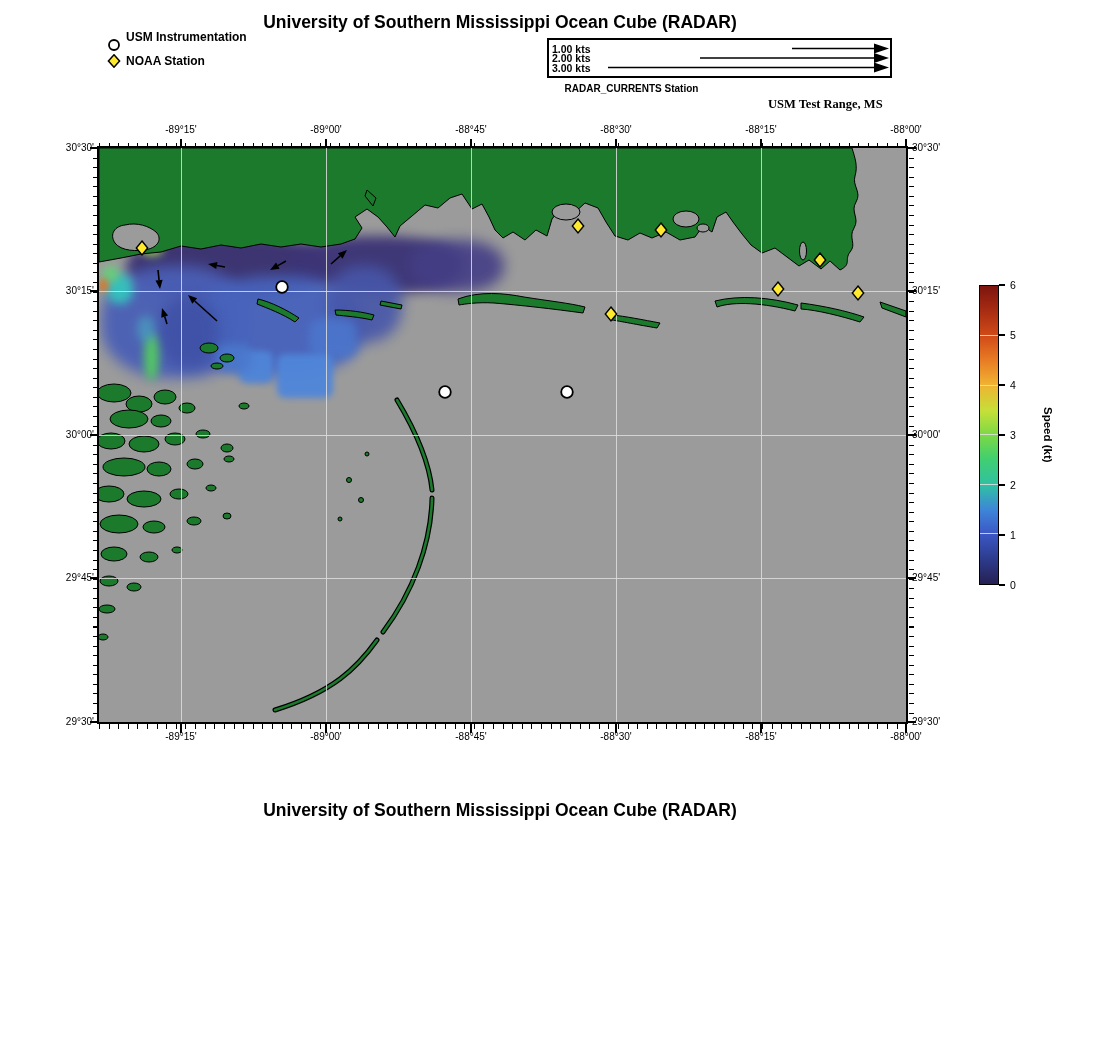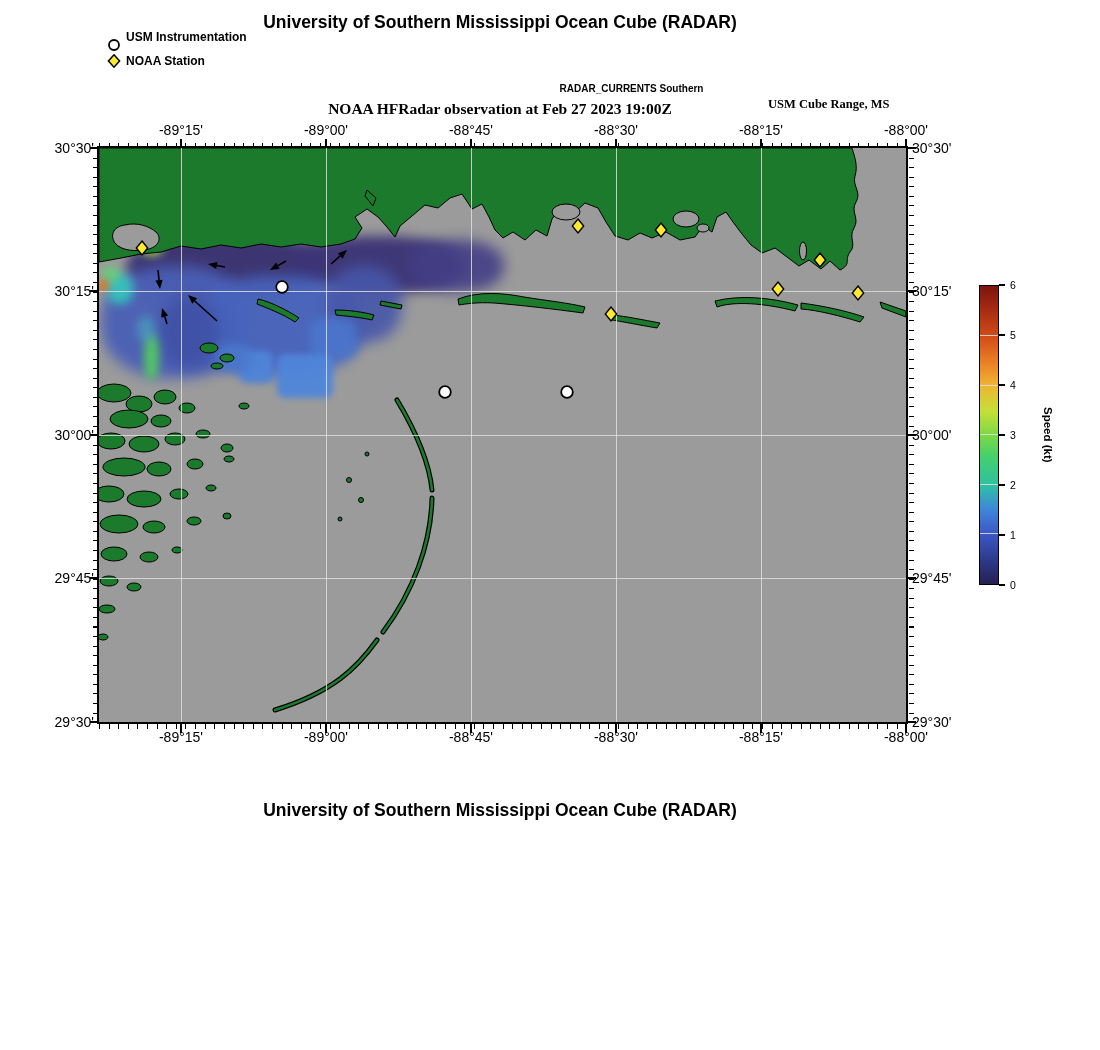--- a/index.html
+++ b/index.html
@@ -24,21 +24,21 @@
   .gridh{position:absolute;left:0;height:1px;width:807px;background:var(--grid);opacity:.85}
   #field,#grid{position:absolute;left:0;top:0;width:807px;height:574px}
   .blob{position:absolute}
   svg{position:absolute;left:0;top:0}
   .land{fill:var(--land);stroke:#000;stroke-width:1}
   .pond{fill:var(--water);stroke:#000;stroke-width:1}
   .tick-strip{position:absolute;pointer-events:none}
   .ts-h{height:5px;width:807px;left:99px;background:repeating-linear-gradient(to right,#000 0 1px,transparent 1px 9.61px)}
   .ts-v{width:5px;height:574px;top:148px;background:repeating-linear-gradient(to bottom,#000 0 1px,transparent 1px 9.57px)}
   .majtick{position:absolute;background:#000}
-  .axlab{position:absolute;font-size:14px;height:12px;line-height:12px}
+  .axlab{position:absolute;font-size:10px;height:12px;line-height:12px}
   .lonlab{width:56px;text-align:center}
   .latlab-l{width:46px;text-align:right}
   .latlab-r{width:50px;text-align:left}
   .cbar{position:absolute;left:979px;top:285px;width:20px;height:300px;border:1.5px solid #000;box-sizing:border-box}
   .cbline{position:absolute;left:0;width:100%;height:1px;background:rgba(225,225,225,.85)}
   .cbtick{position:absolute;left:999px;width:6px;height:1.5px;background:#000}
   .cblab{position:absolute;left:1010px;height:13px;line-height:13px;font-size:10.5px}
   .cbtitle{position:absolute;left:1038px;top:355px;height:160px;width:16px;writing-mode:vertical-rl;
            text-align:center;font-weight:bold;font-size:11.5px}
 </style>
@@ -51,24 +51,42 @@
 
   <svg class="leg-ic" style="left:107px;top:38px" width="14" height="14">
     <circle cx="7" cy="7" r="5" fill="#ffffff" stroke="#000" stroke-width="1.8"></circle>
   </svg>
   <div class="leg-lab" style="top:30px">USM Instrumentation</div>
   <svg class="leg-ic" style="left:107px;top:54px" width="14" height="14">
     <polygon points="7,0.8 12.6,7 7,13.2 1.4,7" fill="#ffe92e" stroke="#000" stroke-width="1.5"></polygon>
   </svg>
   <div class="leg-lab" style="top:54px">NOAA Station</div>
 
-  <div class="veccap">RADAR_CURRENTS Southern</div>
-
-  <div class="subtitle">NOAA HFRadar observation at Feb 27 2023 19:00Z</div>
-  <div class="region">USM Cube Range, MS</div>
+  <div class="vecbox">
+    <svg id="vecsvg" width="341" height="36">
+        <g>
+          <line x1="243" y1="8.5" x2="325" y2="8.5" stroke="#000" stroke-width="1.3"></line>
+          <polygon points="340,8.5 325,13.5 325,3.5" fill="#000"></polygon>
+        </g>
+        <g>
+          <line x1="151" y1="18" x2="325" y2="18" stroke="#000" stroke-width="1.3"></line>
+          <polygon points="340,18 325,23 325,13" fill="#000"></polygon>
+        </g>
+        <g>
+          <line x1="59" y1="27.5" x2="325" y2="27.5" stroke="#000" stroke-width="1.3"></line>
+          <polygon points="340,27.5 325,32.5 325,22.5" fill="#000"></polygon>
+        </g>
+      </svg>
+  <div class="vecrow" style="top: 3.5px;">1.00 kts</div>
+      <div class="vecrow" style="top: 13px;">2.00 kts</div>
+      <div class="vecrow" style="top: 22.5px;">3.00 kts</div>
+    </div>
+  <div class="veccap">RADAR_CURRENTS Station</div>
+
+  <div class="region">USM Test Range, MS</div>
 
   <div class="map" id="mapEl">
     <div id="field">
         <div class="blob" style="left: 28px; top: 86px; width: 200px; height: 66px; background: rgb(58, 49, 112); opacity: 0.96; border-radius: 45%; filter: blur(6px);"></div>
         <div class="blob" style="left: 190px; top: 88px; width: 175px; height: 58px; background: rgb(60, 52, 118); opacity: 0.96; border-radius: 45%; filter: blur(6px);"></div>
         <div class="blob" style="left: 310px; top: 92px; width: 95px; height: 52px; background: rgb(68, 62, 134); opacity: 0.9; border-radius: 45%; filter: blur(7px);"></div>
         <div class="blob" style="left: 2px; top: 118px; width: 150px; height: 112px; background: rgb(74, 95, 182); opacity: 0.95; border-radius: 45%; filter: blur(7px);"></div>
         <div class="blob" style="left: 95px; top: 128px; width: 170px; height: 100px; background: rgb(71, 99, 188); opacity: 0.95; border-radius: 45%; filter: blur(7px);"></div>
         <div class="blob" style="left: 228px; top: 118px; width: 75px; height: 76px; background: rgb(71, 87, 170); opacity: 0.9; border-radius: 45%; filter: blur(7px);"></div>
         <div class="blob" style="left: 60px; top: 148px; width: 60px; height: 72px; background: rgb(63, 81, 166); opacity: 0.9; border-radius: 45%; filter: blur(7px);"></div>

